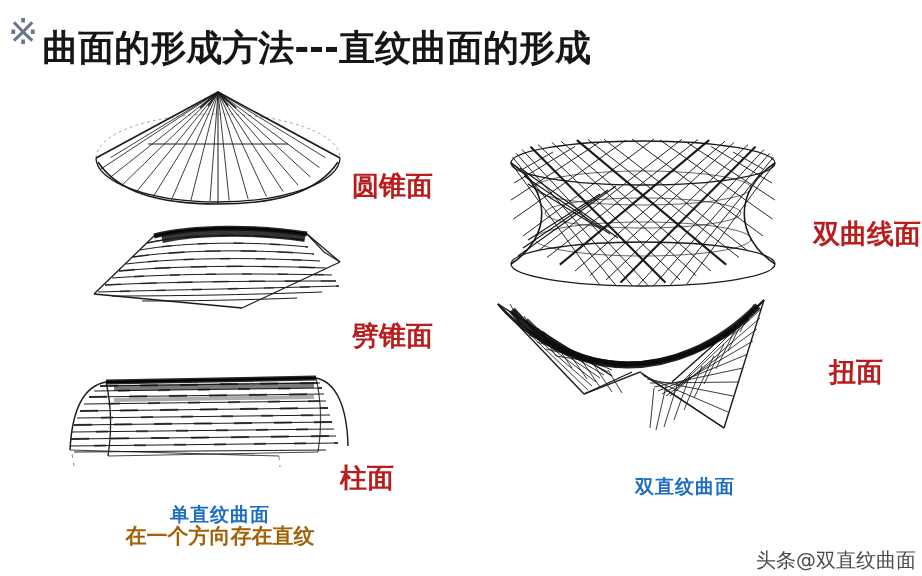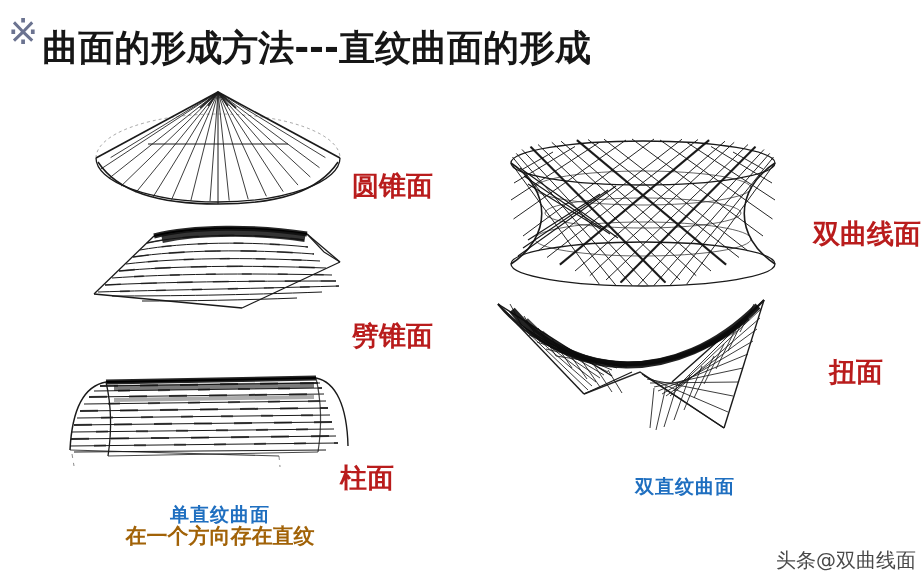--- a/index.html
+++ b/index.html
@@ -407,13 +407,13 @@
 
 <div class="caption" id="caption-left" style="left:70px; top:504px; width:300px;">
   <span class="cap-main">单直纹曲面</span>
   <span class="cap-sub">在一个方向存在直纹</span>
 </div>
 
 <div class="caption" id="caption-right" style="left:535px; top:476px; width:300px;">
   <span class="cap-main">双直纹曲面</span>
 </div>
 
-<div id="watermark">头条@双曲线面</div>
+<div id="watermark">头条@双直纹曲面</div>
 
 </body></html>

